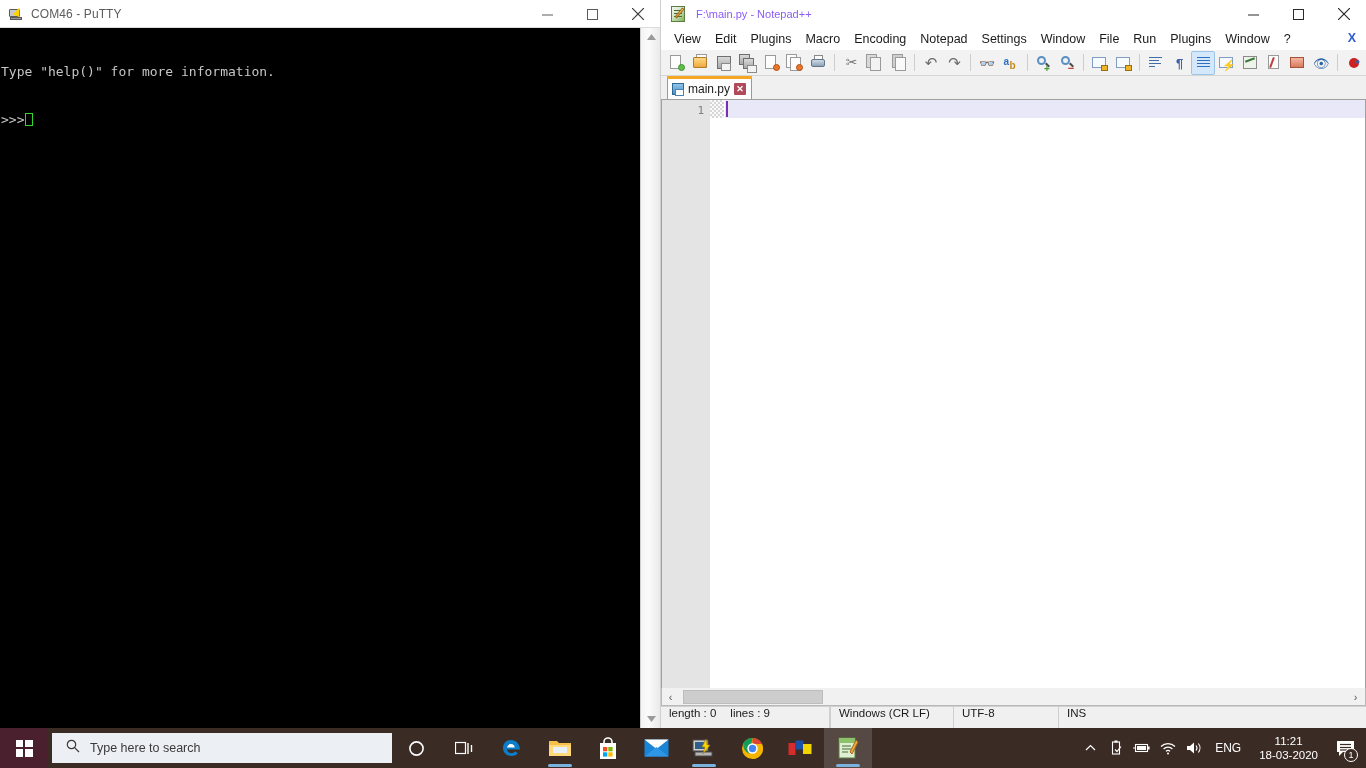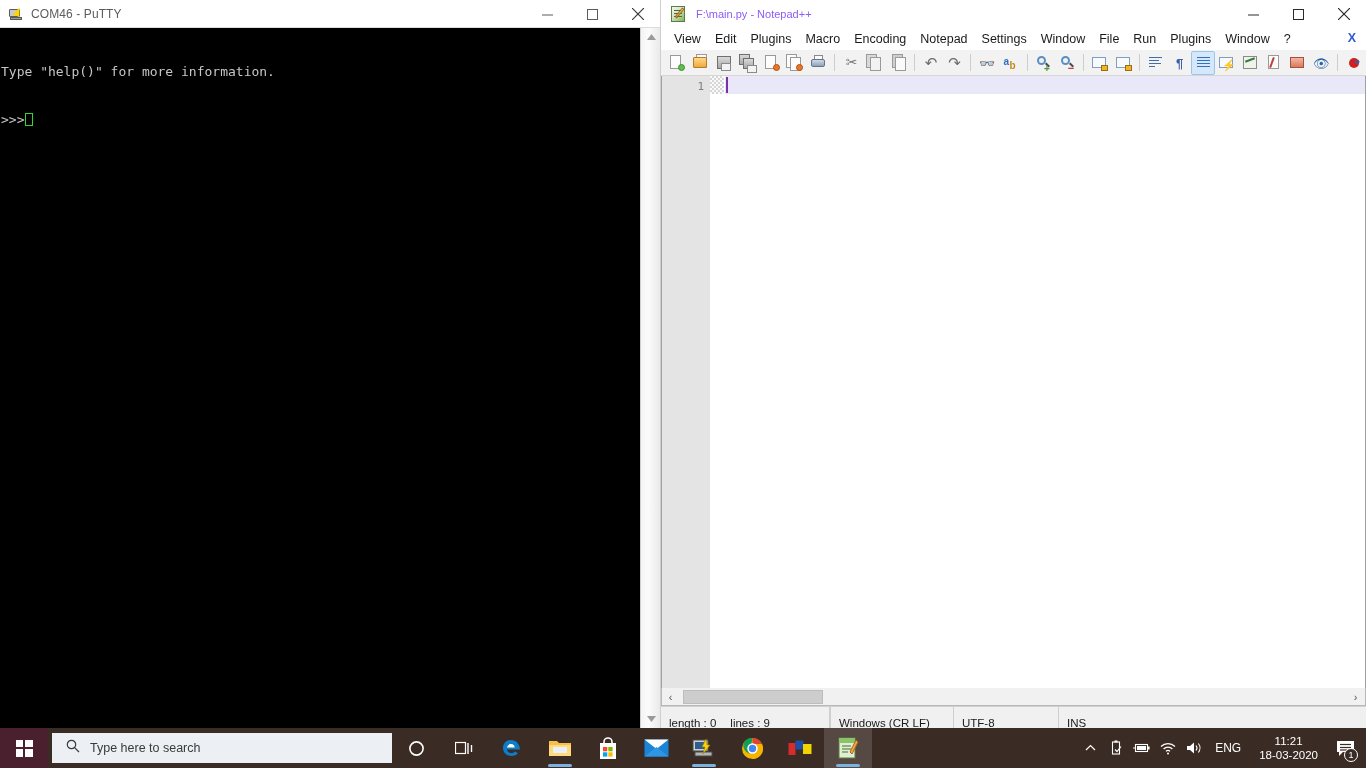--- a/index.html
+++ b/index.html
@@ -295,21 +295,21 @@
   .hs-thumb {
     position: absolute; left: 21px; width: 140px; height: 14px;
     background: #cdcdcd; border: 1px solid #bdbdbd;
   }
 
   .npp-status {
     height: 22px; background: #f0f0f0; border-top: 1px solid #d0d0d0;
     display: flex; align-items: center; flex: none; font-size: 11.5px; color: #1a1a1a;
     position: relative;
   }
-  .st-cell { height: 22px; display: flex; align-items: flex-end; padding: 0 8px; }
+  .st-cell { height: 22px; display: flex; align-items: flex-start; padding: 0 8px; }
   .st-sep { width: 1px; height: 22px; background: #cfcfcf; }
 
   
   .taskbar {
     position: absolute; left: 0; bottom: 0; width: 1366px; height: 40px;
     background: #3b2b25; display: flex; align-items: center;
   }
   .start-btn {
     width: 48px; height: 40px; background: #4a1f2e;
     display: flex; align-items: center; justify-content: center; flex: none;
@@ -616,20 +616,27 @@
       </div>
       <div class="tb-sep"></div>
       <div class="tb">
         <div class="ic" style="display:flex;align-items:center;justify-content:center">
             <div class="dot-red"></div>
           </div>
       </div>
       <div class="tb-more">»</div>
     </div>
 
+    <div class="npp-tabbar">
+      <div class="tab">
+        <div class="tab-save"></div>
+        <div class="tab-label">main.py</div>
+        <div class="tab-close">✕</div>
+      </div>
+    </div>
 
     <div class="npp-editwrap">
       <div class="current-line"></div>
       <div class="gutter">
         <div class="gutter-num">1</div>
       </div>
       <div class="bookmark-margin"></div>
       <div class="bookmark-margin-low"></div>
       <div class="caret"></div>
     </div>

